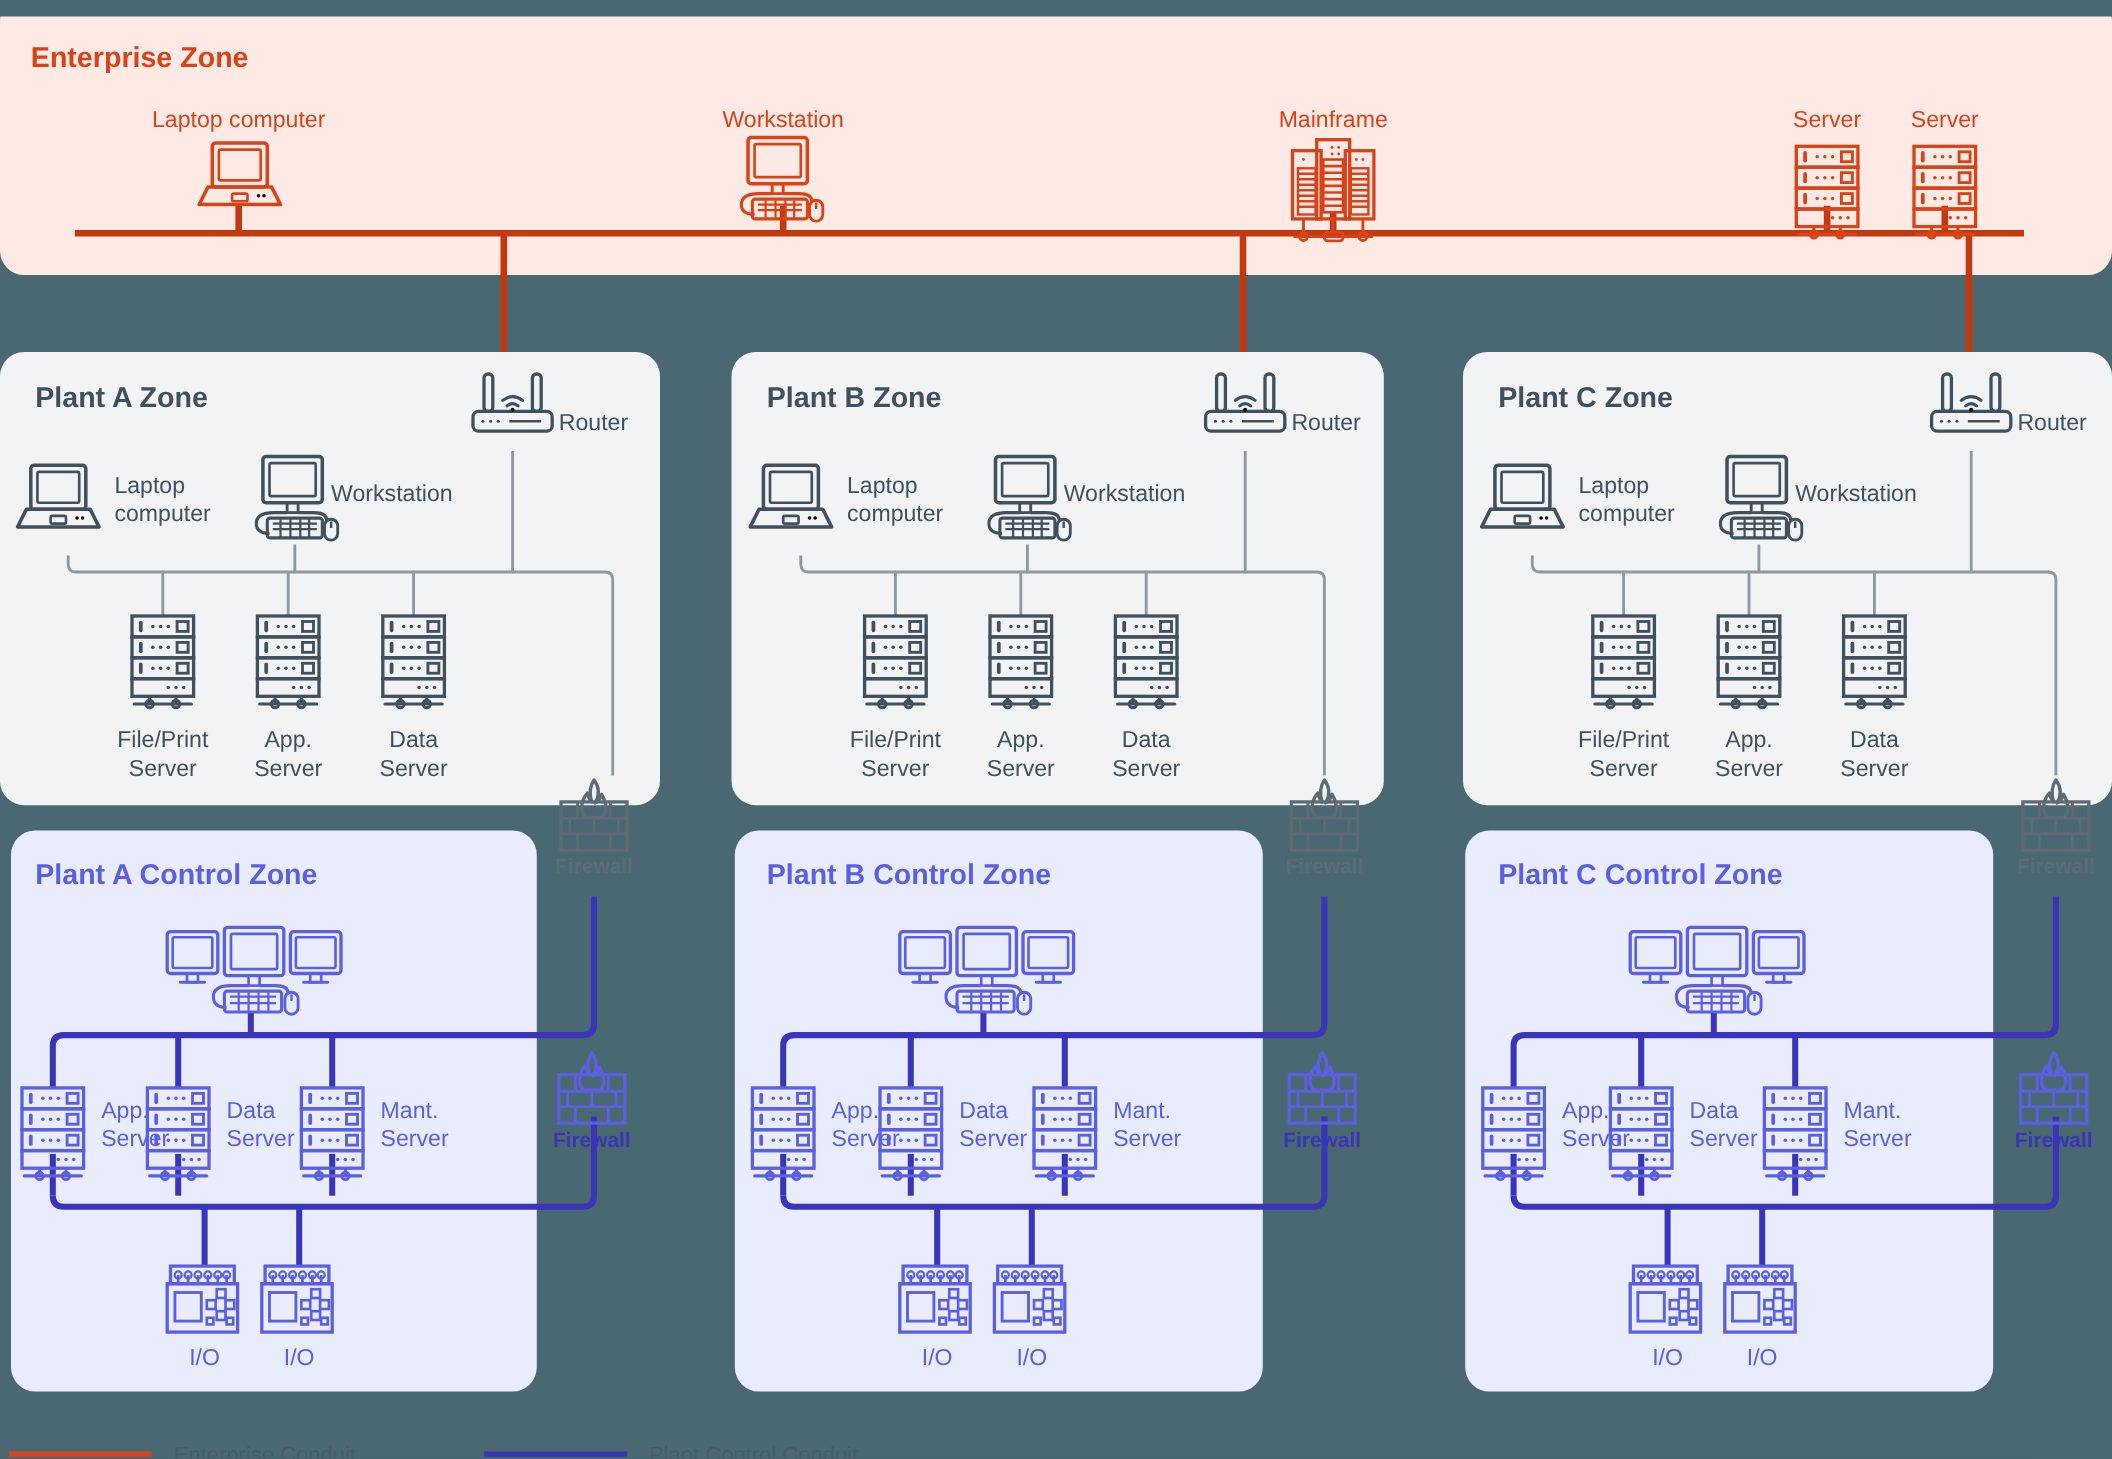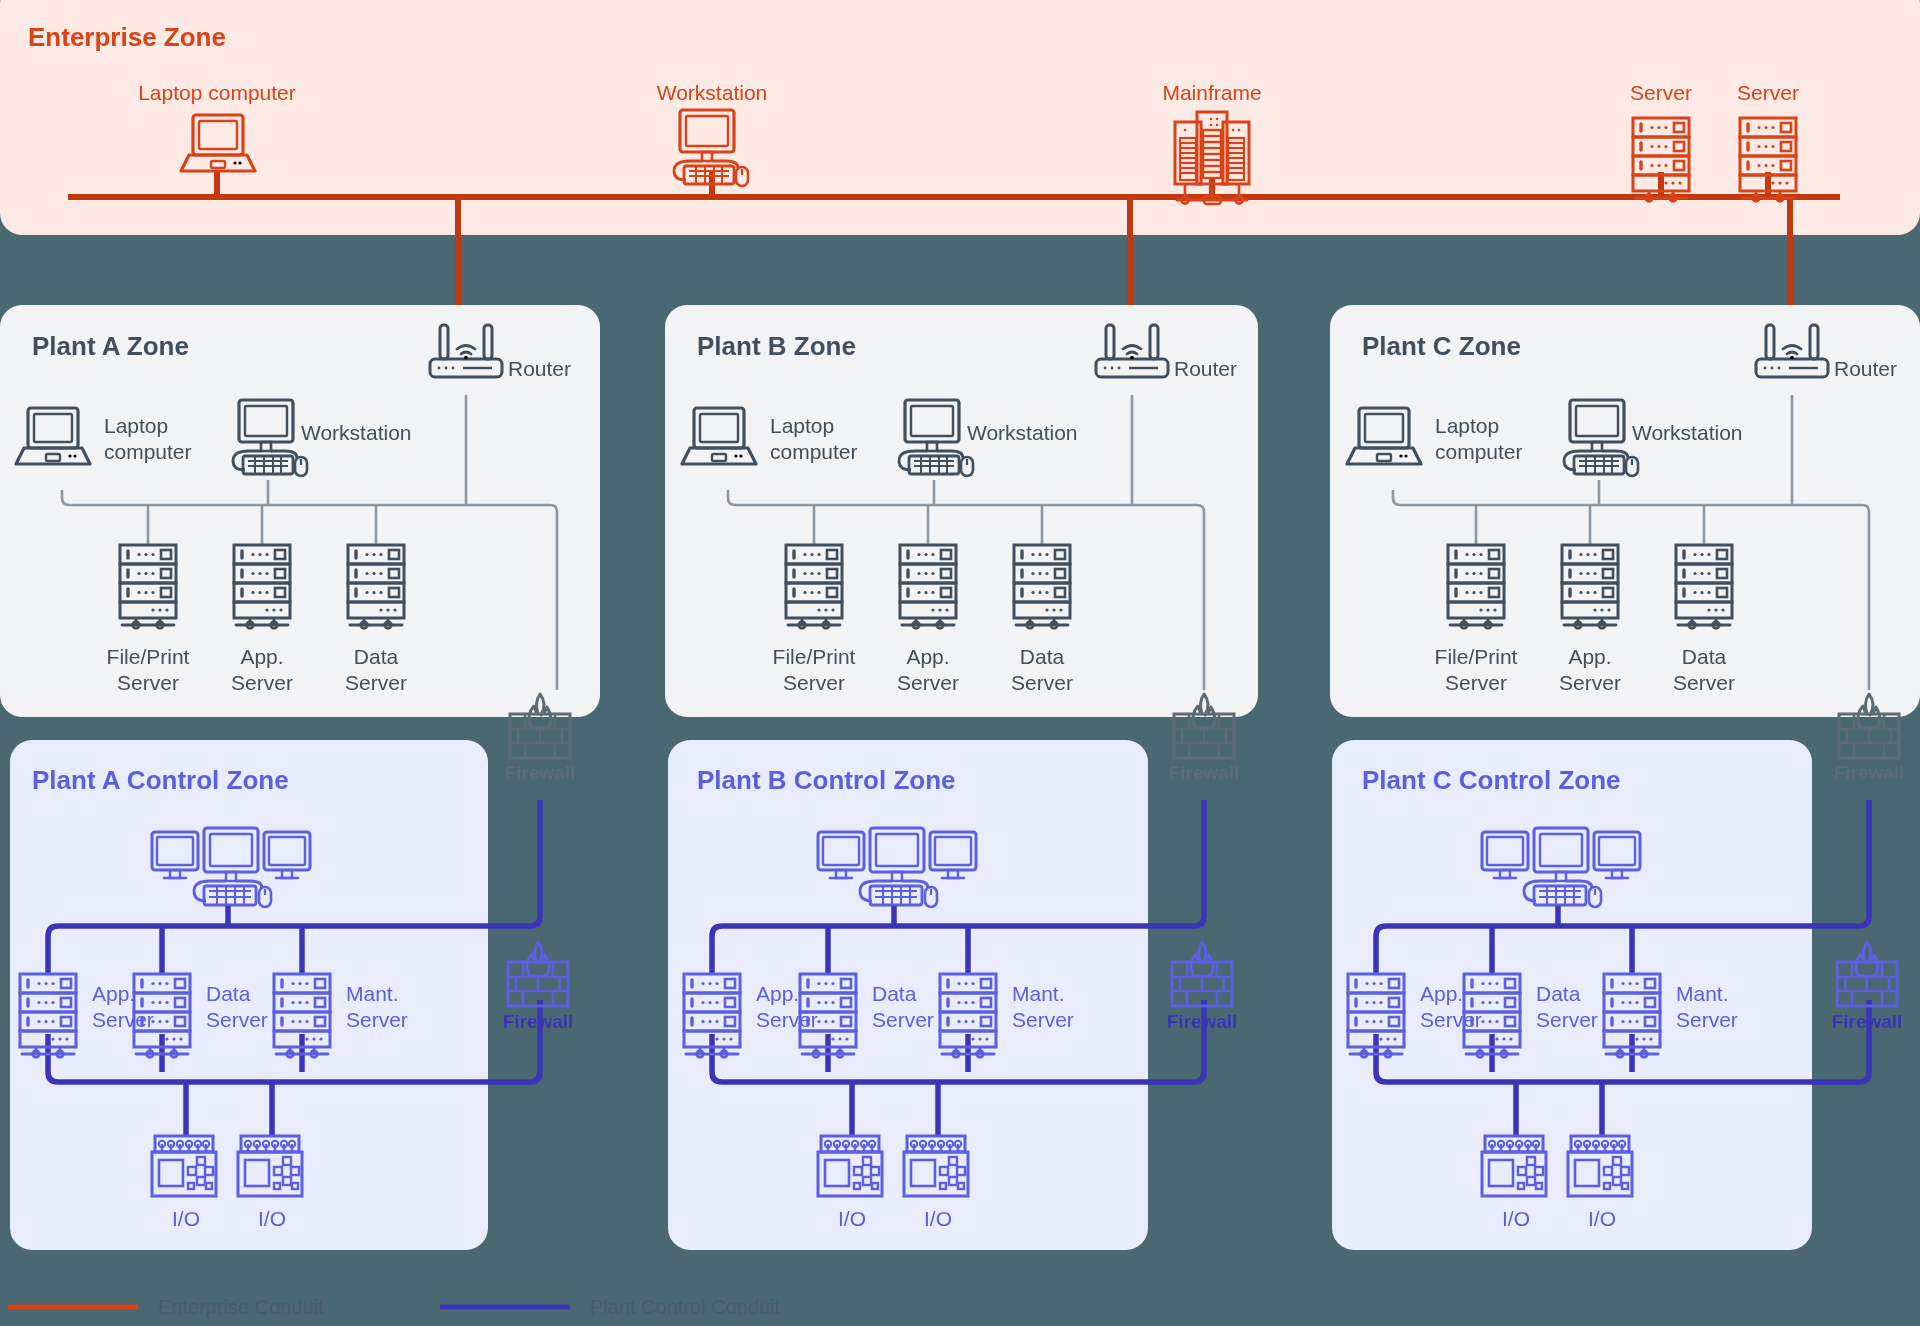--- a/index.html
+++ b/index.html
@@ -3,21 +3,21 @@
 <meta charset="utf-8">
 <style>
   html,body{margin:0;padding:0;}
   body{
     width:1920px;height:1326px;
     background:#4a6872;
     font-family:"Liberation Sans", sans-serif;
     overflow:hidden;
     position:relative;
   }
-  #stage{position:absolute;inset:0;}
+  #stage{position:absolute;inset:0;margin-top:15px;}
   svg#diagram{position:absolute;top:0;left:0;width:1920px;height:1326px;display:block;}
 
   .zone-title-ent{font:bold 26px "Liberation Sans",sans-serif;fill:#d8431a;}
   .zone-title-plant{font:bold 26px "Liberation Sans",sans-serif;fill:#41505e;}
   .zone-title-ctrl{font:bold 26px "Liberation Sans",sans-serif;fill:#5b5fe0;}
   .lbl-ent{font:21px "Liberation Sans",sans-serif;fill:#d8431a;}
   .lbl-plant{font:21px "Liberation Sans",sans-serif;fill:#41505e;}
   .lbl-ctrl{font:21px "Liberation Sans",sans-serif;fill:#5b5fe0;}
   .lbl-fw-gray{font:bold 19px "Liberation Sans",sans-serif;fill:#5d6b75;}
   .lbl-fw-blue{font:bold 19px "Liberation Sans",sans-serif;fill:#3a34b8;}

